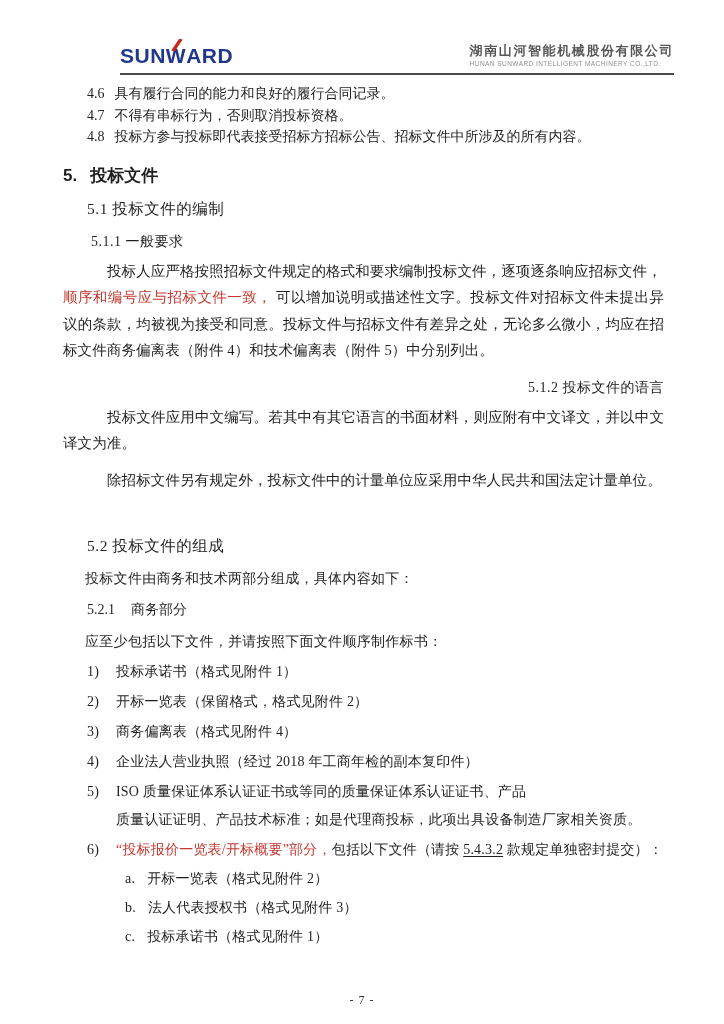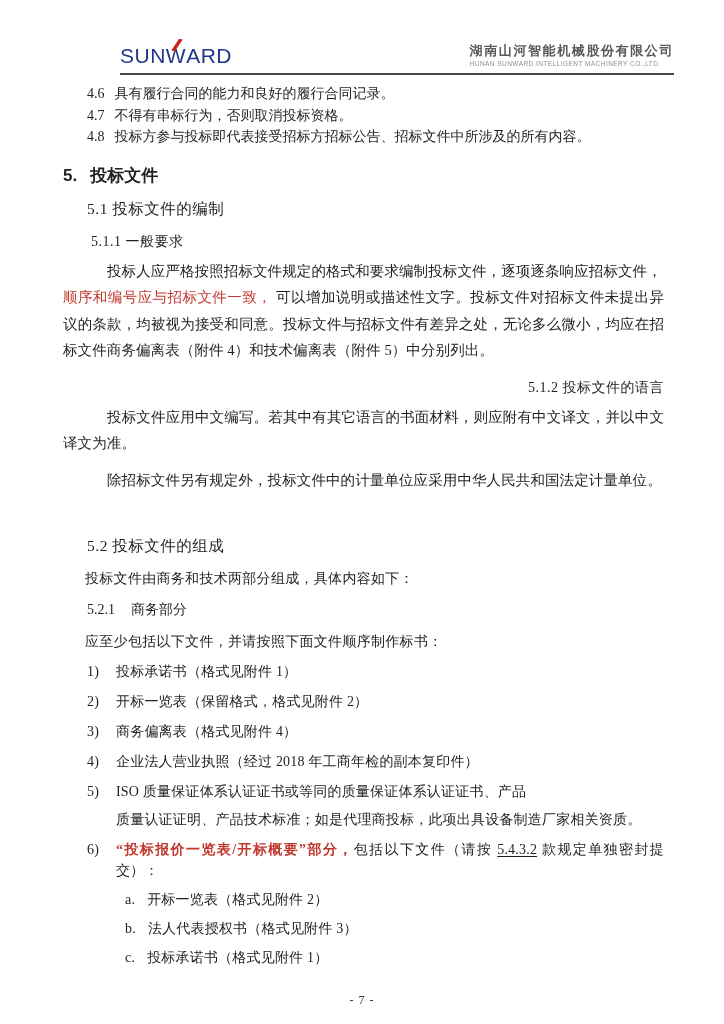--- a/index.html
+++ b/index.html
@@ -15,21 +15,21 @@
 
   
   .header {
     margin: 44px 50px 0 120px;
     padding-bottom: 5px;
     border-bottom: 2px solid #4a4a4a;
     display: flex; justify-content: space-between; align-items: flex-end;
   }
   .logo {
     font-family: "Liberation Sans", sans-serif;
-    font-weight: normal; font-size: 21px; letter-spacing: 0.5px;
+    font-weight: bold; font-size: 21px; letter-spacing: 0.5px;
     color: #21378c; line-height: 1; padding-bottom: 2px;
   }
   .logo .w-wrap { position: relative; display: inline-block; }
   .logo .accent {
     position: absolute; top: -6px; left: 9px;
     width: 4px; height: 12px;
     background: #c5271e;
     transform: skewX(-26deg) rotate(10deg);
   }
   .company { text-align: left; padding-bottom: 1px; }
@@ -66,21 +66,21 @@
     margin-top: 12px; margin-left: 28px;
     font-size: 14px; line-height: 20px; letter-spacing: 0.5px;
   }
 
   .para {
     margin-top: 6px;
     font-size: 14.5px; line-height: 26.5px; letter-spacing: 0.1px;
     text-align: justify; text-indent: 44px;
   }
   .red { color: #c0382e; }
-  .red-bold { color: #c0382e; font-weight: 700; }
+  .red-bold { color: #c0382e; font-weight: 400; }
   .uref { text-decoration: underline; text-underline-offset: 2px; }
 
   .gap-lg { margin-top: 42px !important; }
 
   .lead {
     margin-top: 11px; margin-left: 22px;
     font-size: 14px; line-height: 21px; letter-spacing: 0.3px;
   }
   .h3b {
     margin-top: 10px; margin-left: 24px;

